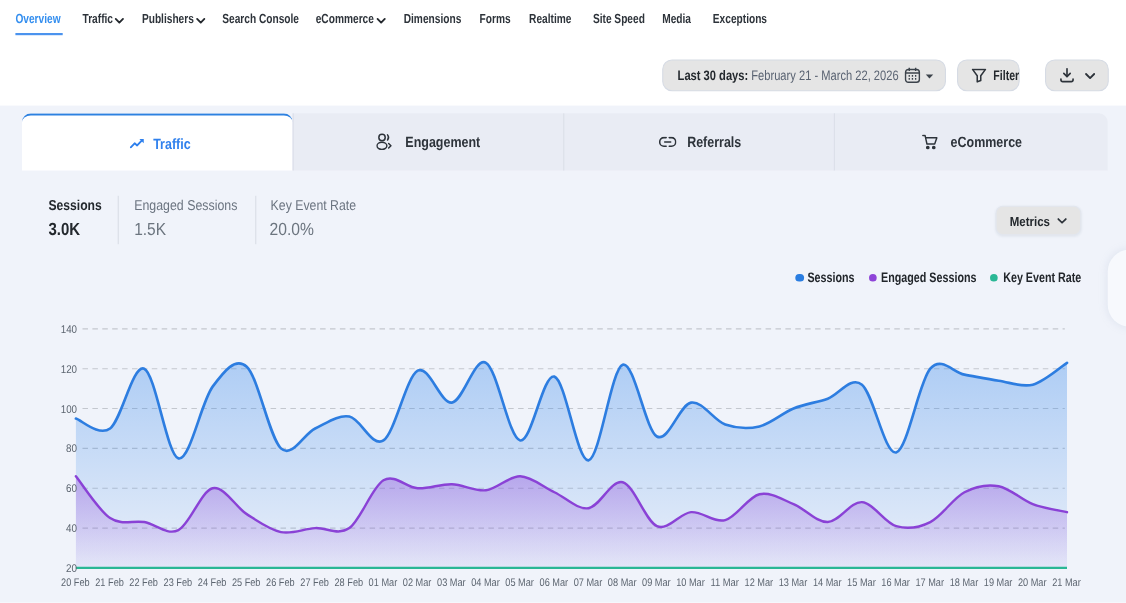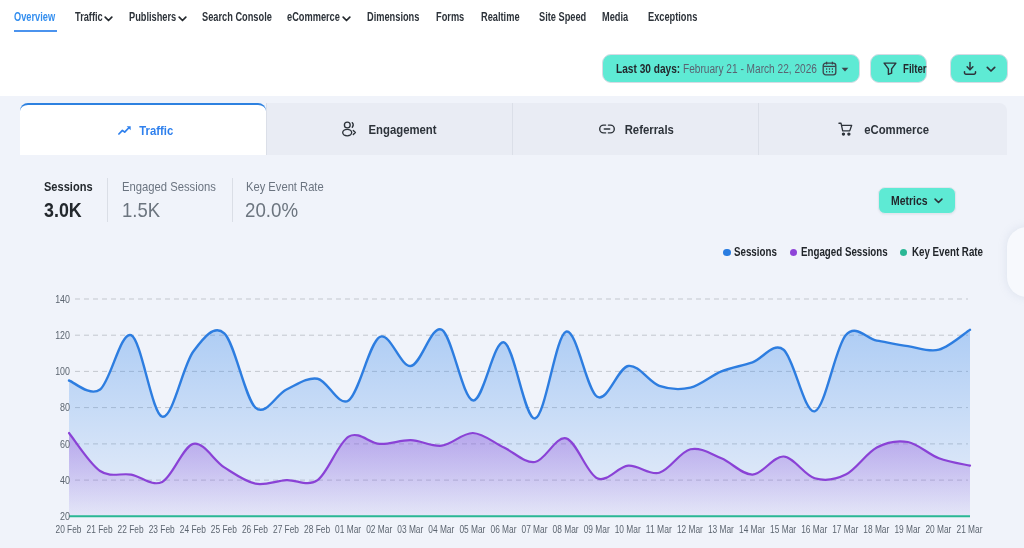--- a/index.html
+++ b/index.html
@@ -4,33 +4,33 @@
 * { margin:0; padding:0; box-sizing:border-box; }
 html,body { width:1024px; height:548px; overflow:hidden; }
 body { font-family:"Liberation Sans", sans-serif; background:#fff; position:relative; }
 .abs { position:absolute; }
 
 .nav span.it { position:absolute; top:10.5px; font-size:12px; line-height:12px; font-weight:600; color:#2d333a; white-space:nowrap; transform:scaleX(0.77); transform-origin:0 50%; }
 .nav span.it.ov { color:#338eef; }
 .nchv { position:absolute; top:16px; }
 .ovline { position:absolute; left:13.5px; top:29.5px; width:43px; height:2px; background:#4b93ee; }
 
-.btn { position:absolute; background:#5eead4; border:1px solid #d6dbe4; border-radius:9px; }
+.btn { position:absolute; background:#e5e5e5; border:1px solid #d6dbe4; border-radius:9px; }
 
 .strip { position:absolute; top:96px; left:0; width:1024px; height:452px; background:#f0f3fa; }
 .tabs { position:absolute; top:103px; left:20px; width:984px; height:52px; }
 .tab { position:absolute; top:0; height:52px; background:#e9ecf4; display:flex; align-items:center; justify-content:center; padding-left:8px; font-size:13.5px; font-weight:600; color:#2d333a; }
 .tab .tx { transform:scaleX(0.84); transform-origin:50% 50%; }
 .tab.active { background:#fff; border-top:2.5px solid #2d81e0; border-radius:8px 8px 0 0; color:#2f80ed; }
 .tab .ticon { margin-right:5px; display:flex; }
 .tsep { position:absolute; top:0; width:1px; height:52px; background:#dbdfe8; }
 
 .sx { display:inline-block; transform-origin:0 50%; white-space:nowrap; }
 .mlabel { position:absolute; font-size:13px; line-height:13px; color:#6b7480; white-space:nowrap; }
-.mval { position:absolute; font-size:21px; line-height:23px; color:#6c757f; white-space:nowrap; }
+.mval { position:absolute; font-size:16px; line-height:23px; color:#6c757f; white-space:nowrap; }
 .dark { color:#23282d; }
 .msep { position:absolute; width:1px; background:#dadee6; }
 
 .leg { position:absolute; top:246px; font-size:12.5px; line-height:13px; font-weight:600; color:#22262b; white-space:nowrap; transform:scaleX(0.78); transform-origin:0 50%; }
 .dot { position:absolute; width:7.5px; height:7.5px; border-radius:50%; }
 </style></head>
 <body>
 
 <div class="nav">
   <span class="it ov" style="left:13.5px;">Overview</span>
@@ -147,21 +147,21 @@
 
 <span class="mlabel dark" style="left:44px; top:179.5px; font-weight:700;"><span class="sx" style="transform:scaleX(0.85);">Sessions</span></span>
 <span class="mval dark" style="left:43.5px; top:197.5px; font-weight:700;"><span class="sx" style="transform:scaleX(0.85);">3.0K</span></span>
 <div class="msep" style="left:106.5px; top:178px; height:44px;"></div>
 <span class="mlabel" style="left:122px; top:179.5px;"><span class="sx" style="transform:scaleX(0.865);">Engaged Sessions</span></span>
 <span class="mval" style="left:122px; top:197.5px;"><span class="sx" style="transform:scaleX(0.88);">1.5K</span></span>
 <div class="msep" style="left:231.5px; top:178px; height:44px;"></div>
 <span class="mlabel" style="left:246px; top:179.5px;"><span class="sx" style="transform:scaleX(0.86);">Key Event Rate</span></span>
 <span class="mval" style="left:245px; top:197.5px;text-align:center;"><span class="sx" style="transform:scaleX(0.89);">20.0%</span></span>
 
-<div class="btn" style="left:878px; top:186.5px; width:77.5px; height:27px; border-radius:7px; border-color:#e2e6ee; box-shadow:0 1px 2px rgba(40,60,90,0.06);text-align:right;">
+<div class="btn" style="left:905px; top:186.5px; width:77.5px; height:27px; border-radius:7px; border-color:#e2e6ee; box-shadow:0 1px 2px rgba(40,60,90,0.06);text-align:right;">
   <span class="sx" style="position:absolute; left:12px; top:7px; transform:scaleX(0.87); font-size:12px; line-height:12px; font-weight:700; color:#23282d;">Metrics</span>
   <svg style="position:absolute; left:55px; top:10.5px;" width="9" height="6" viewBox="0 0 9 6" fill="none" stroke="#2d333a" stroke-width="1.6" stroke-linecap="round" stroke-linejoin="round">
       <path d="M1.1 1.1 L4.5 4.5 L7.9 1.1"></path>
     </svg>
 </div>
 
 <div class="dot" style="left:723px; top:248.9px; background:#2a7de1;"></div>
 <span class="leg" style="left:733.7px;">Sessions</span>
 <div class="dot" style="left:789.6px; top:248.9px; background:#8e44d8;"></div>
 <span class="leg" style="left:801px;">Engaged Sessions</span>

